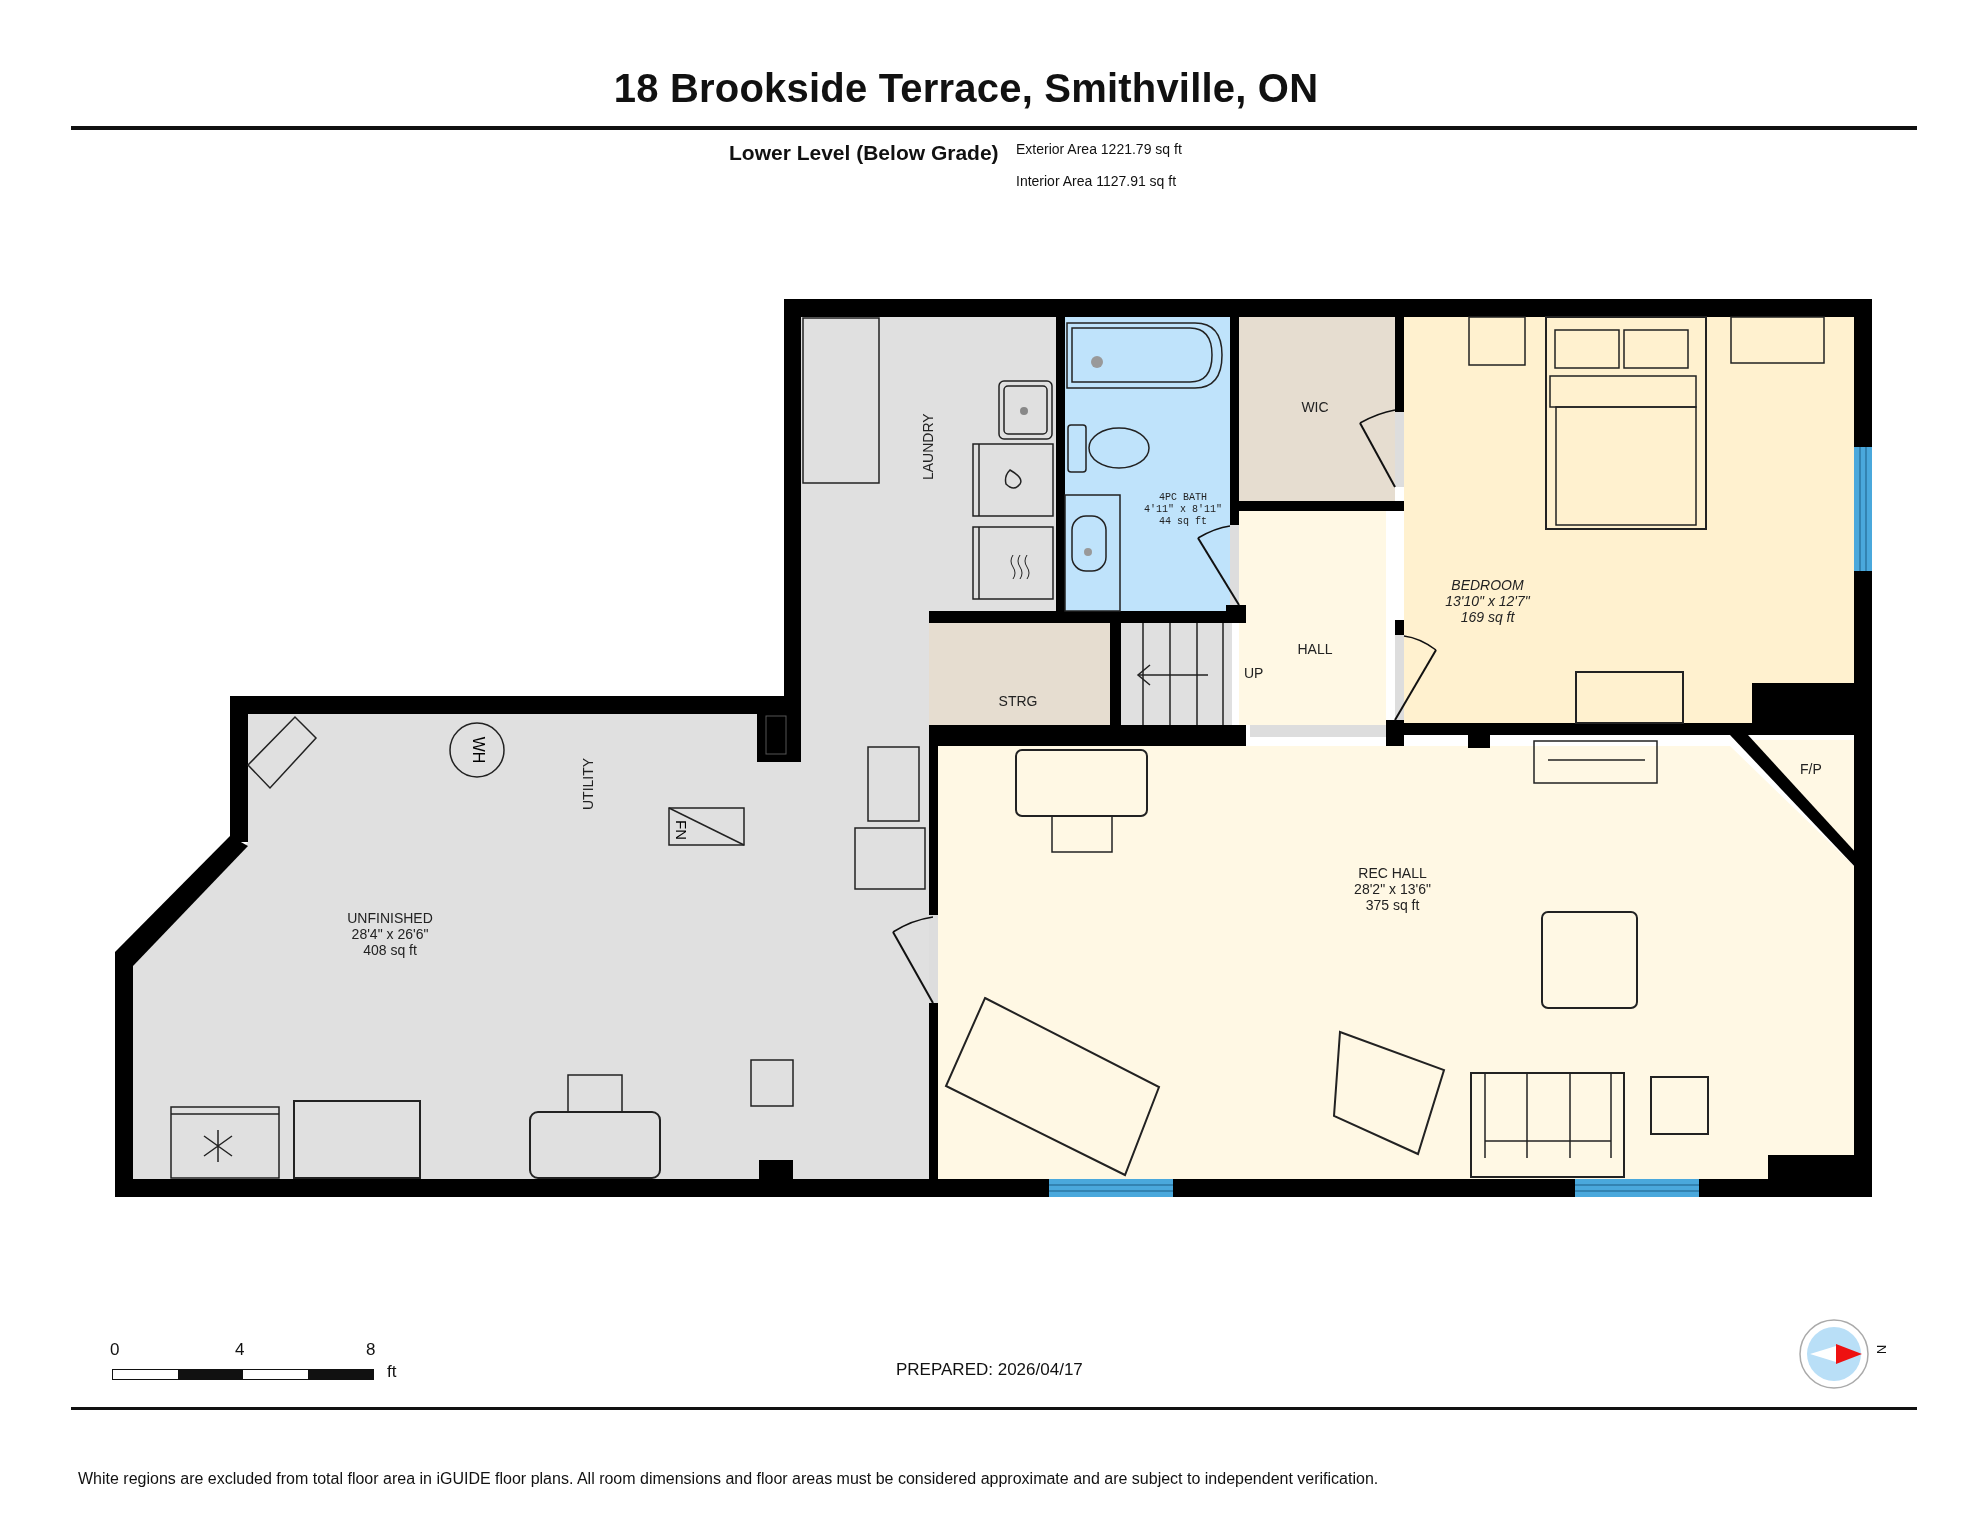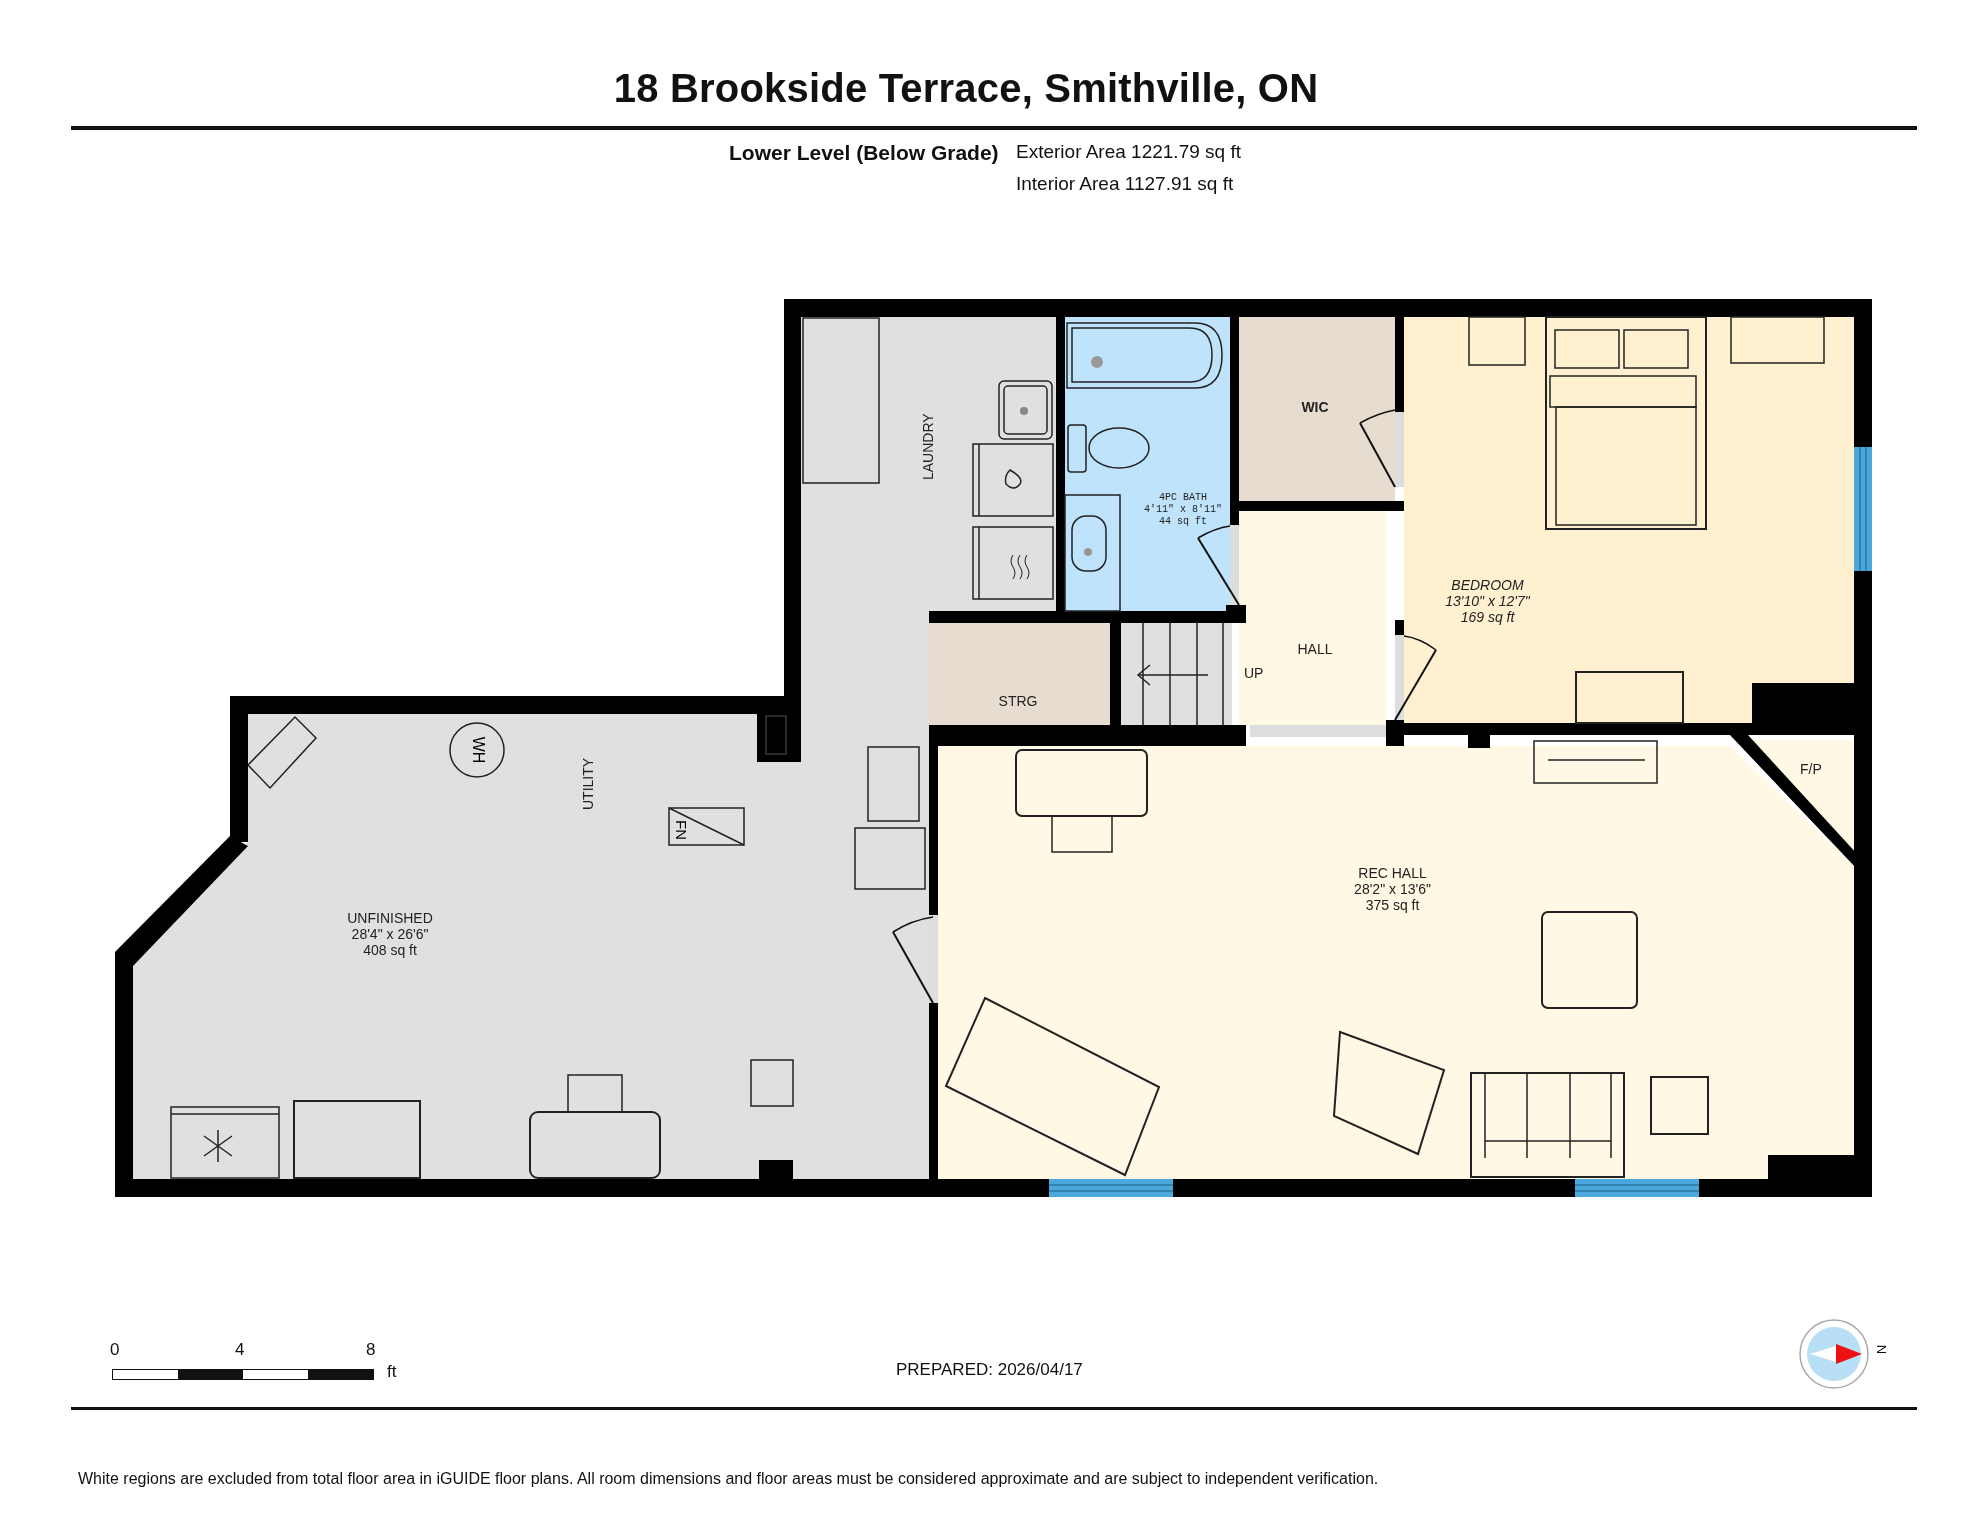--- a/index.html
+++ b/index.html
@@ -1,21 +1,21 @@
 <!DOCTYPE html>
 <html><head>
 <meta charset="utf-8">
 <style>
   html,body{margin:0;padding:0;background:#fff;}
   body{width:1988px;height:1536px;position:relative;overflow:hidden;font-family:"Liberation Sans",sans-serif;color:#111;}
   .abs{position:absolute;}
   .title{left:0;width:1932px;top:66px;text-align:center;font-size:40px;font-weight:bold;letter-spacing:0.2px;}
   .rule{left:71px;width:1846px;height:4px;background:#111;}
   .level{top:141px;font-size:21px;font-weight:bold;}
-  .area{font-size:19px;}
+  .area{font-size:14px;}
   .room-label{font-size:14px;text-align:center;line-height:16px;color:#222;}
   .foot{font-size:17px;}
   svg text{font-family:"Liberation Sans",sans-serif;}
 </style>
 </head>
 <body>
 
 <div class="abs title">18 Brookside Terrace, Smithville, ON</div>
 <div class="abs rule" style="top:126px;"></div>
 <div class="abs level" style="left:729px;">Lower Level (Below Grade)</div>
@@ -212,21 +212,21 @@
     <rect x="1651" y="1077" width="57" height="57" stroke-width="2"></rect>
   </g>
 </svg>
 
 <div class="abs room-label" style="left:920px;top:480px;transform:rotate(-90deg);transform-origin:left top;">LAUNDRY</div>
 <div class="abs room-label" style="left:1138px;top:492px;width:90px;font-size:10px;line-height:12px;font-family:Liberation Mono, monospace;">
   <div>4PC BATH</div>
   <div>4'11" x 8'11"</div>
   <div>44 sq ft</div>
 </div>
-<div class="abs room-label" style="left:1280px;top:399px;width:70px;font-weight:bold;">WIC</div>
+<div class="abs room-label" style="left:1280px;top:399px;width:70px;">WIC</div>
 <div class="abs room-label" style="left:1430px;top:577px;width:115px;font-style:italic;">
   <div>BEDROOM</div>
   <div>13'10" x 12'7"</div>
   <div>169 sq ft</div>
 </div>
 <div class="abs room-label" style="left:978px;top:665px;width:80px;margin-top:28px;">STRG</div>
 <div class="abs room-label" style="left:1244px;top:665px;">UP</div>
 <div class="abs room-label" style="left:1290px;top:641px;width:50px;">HALL</div>
 <div class="abs room-label" style="left:580px;top:810px;transform:rotate(-90deg);transform-origin:left top;">UTILITY</div>
 <div class="abs room-label" style="left:325px;top:910px;width:130px;">

